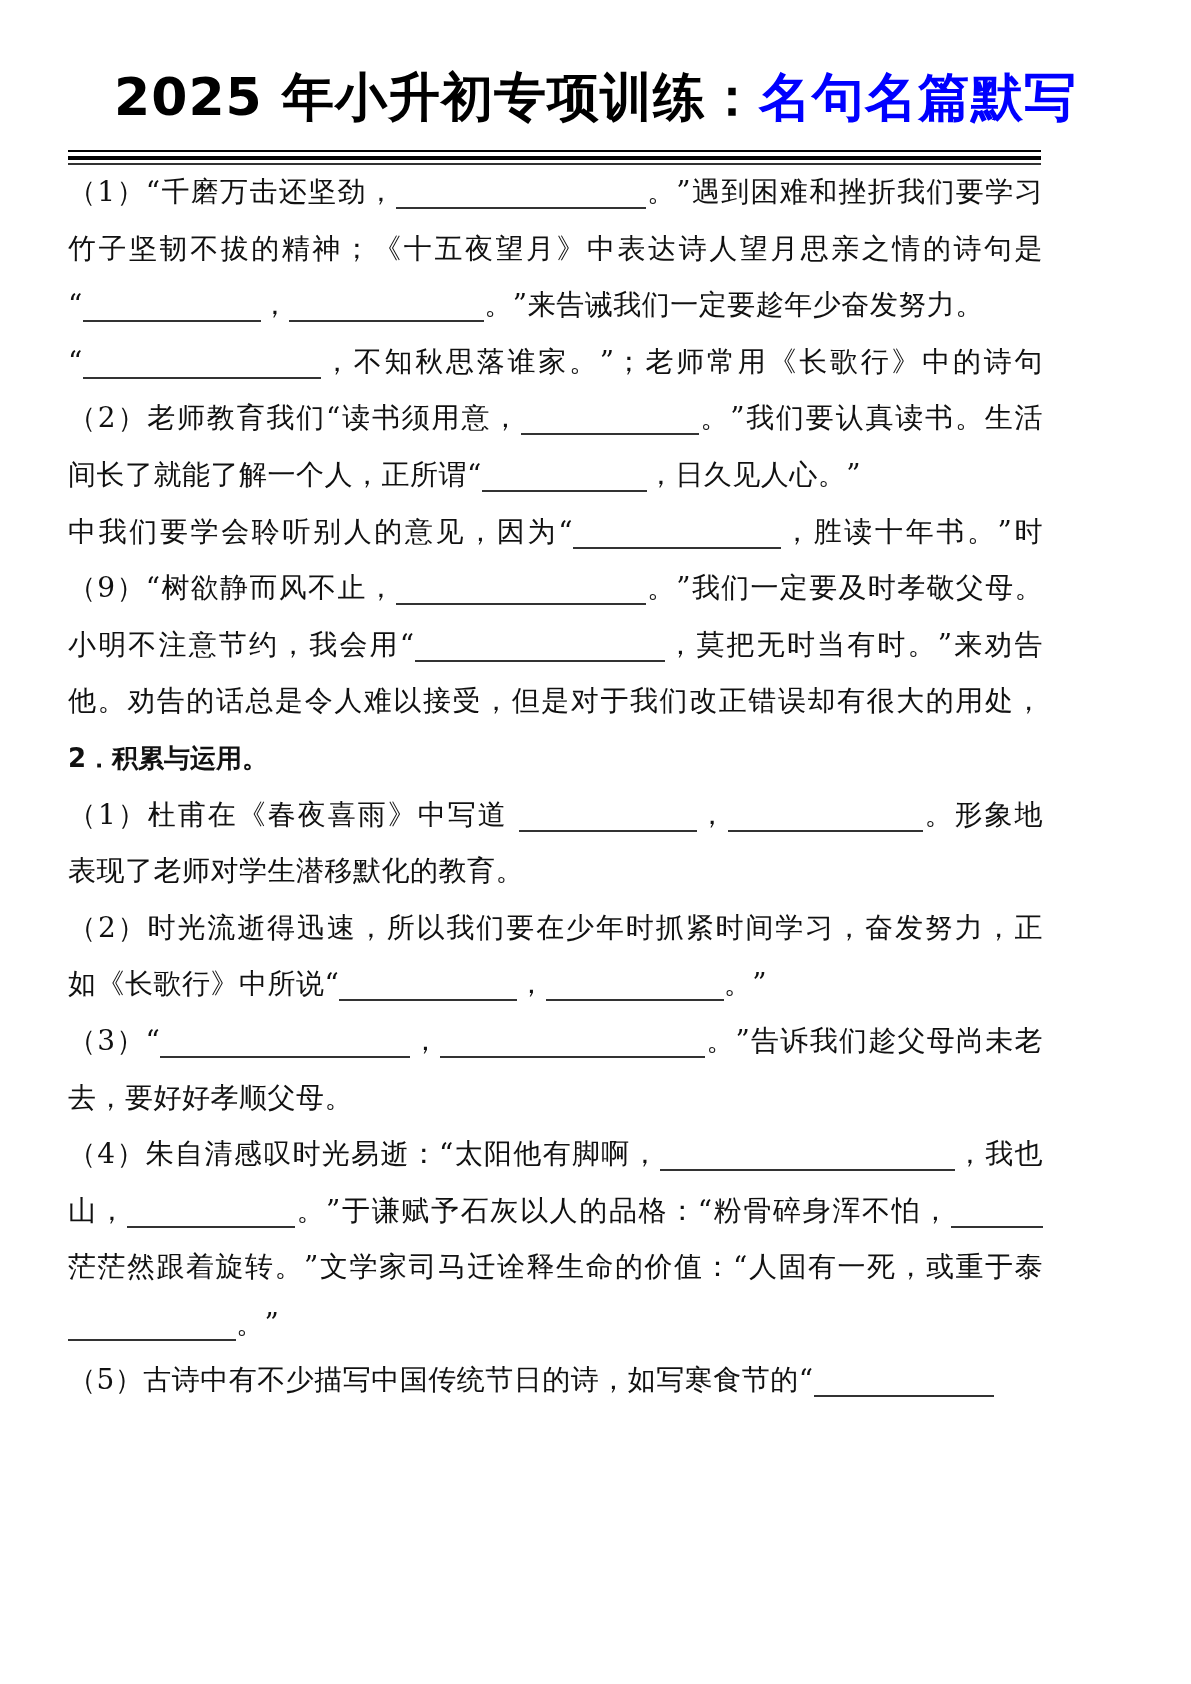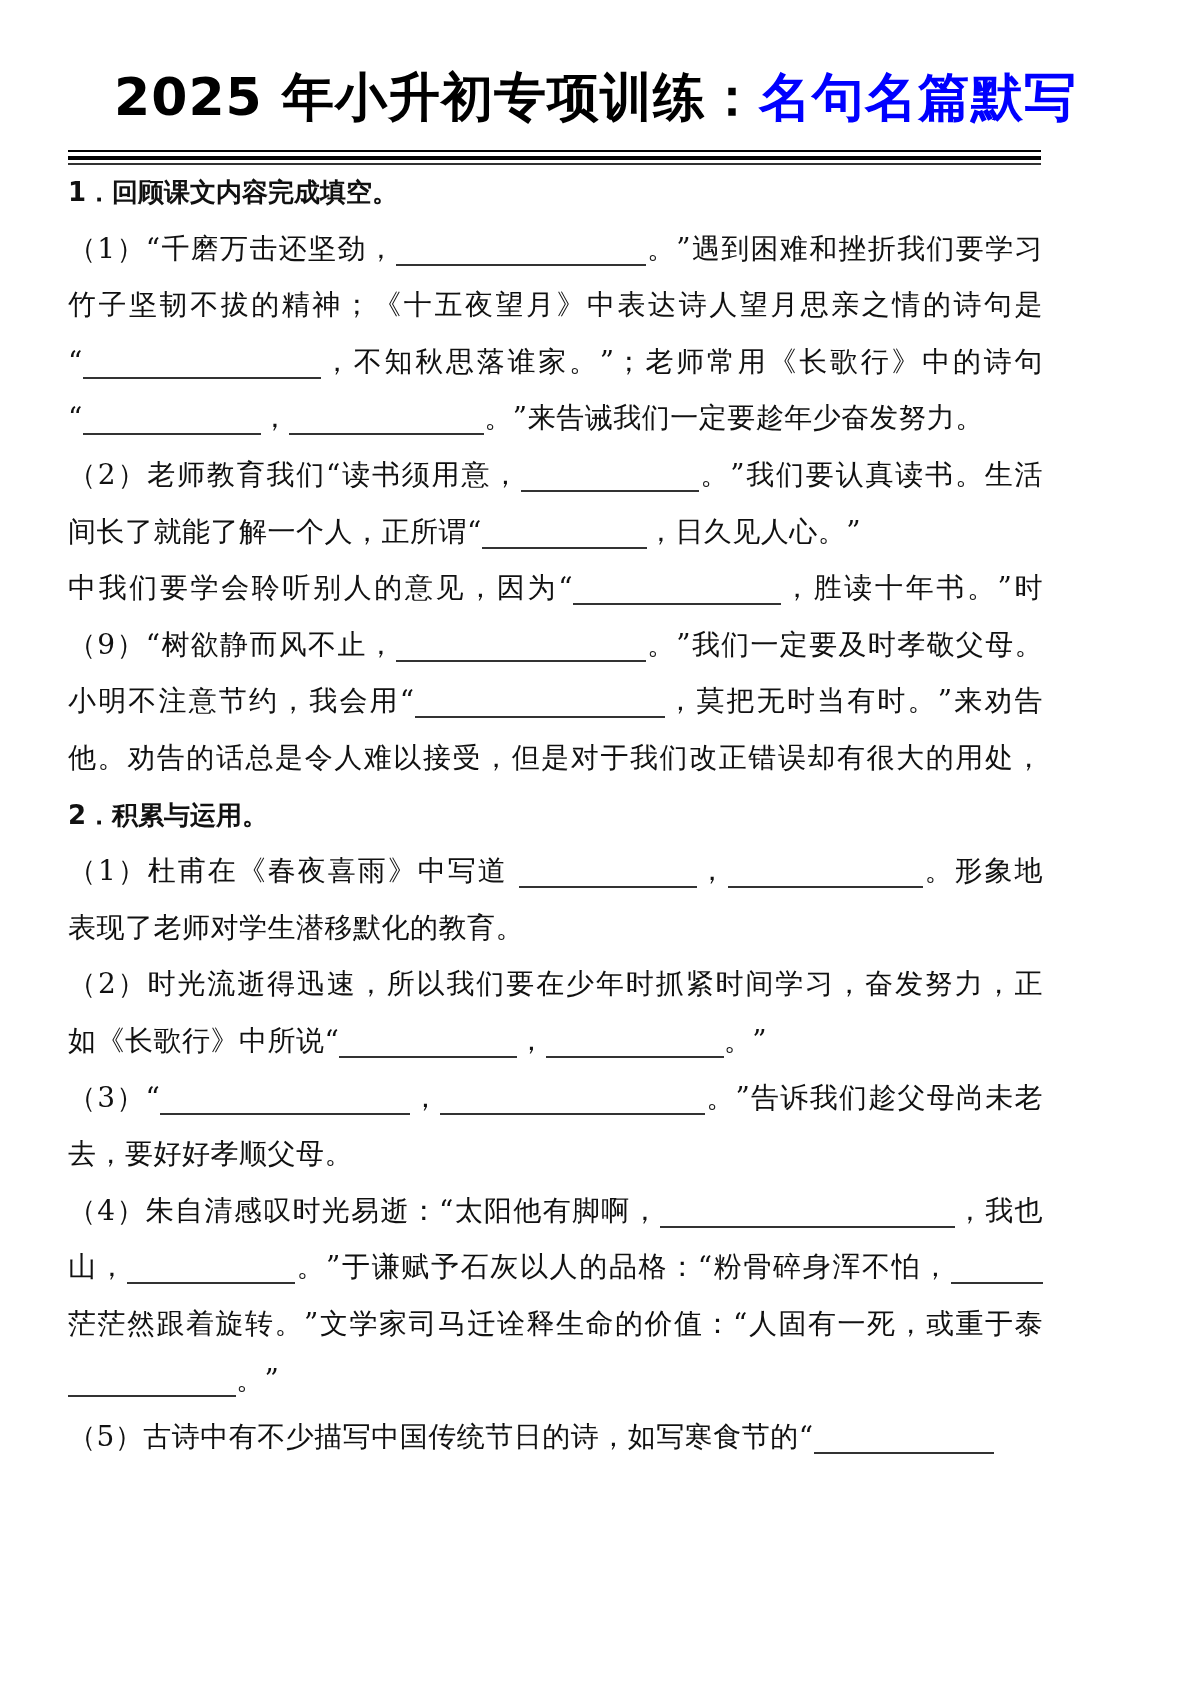--- a/index.html
+++ b/index.html
@@ -35,25 +35,24 @@
   <span class="black">2025 年小升初专项训练：</span><span class="blue">名句名篇默写</span>
 </div>
 
 <div class="divider">
   <div class="l1"></div>
   <div class="l2"></div>
   <div class="l3"></div>
 </div>
 
 <div class="content" id="content">
-    <div class="heading">1．回顾课文内容完成填空。</div>
     <div class="line"><span>（1）“千磨万击还坚劲，</span><span class="blank" style="width: 250px;"></span><span>。”遇到困难和挫折我们要学习</span></div>
     <div class="line"><span>竹子坚韧不拔的精神；《十五夜望月》中表达诗人望月思亲之情的诗句是</span></div>
+    <div class="line left"><span>“</span><span class="blank" style="width: 178px;"></span><span>，</span><span class="blank" style="width: 195px;"></span><span>。”来告诫我们一定要趁年少奋发努力。</span></div>
     <div class="line"><span>“</span><span class="blank" style="width: 238px;"></span><span>，不知秋思落谁家。”；老师常用《长歌行》中的诗句</span></div>
-    <div class="line left"><span>“</span><span class="blank" style="width: 178px;"></span><span>，</span><span class="blank" style="width: 195px;"></span><span>。”来告诫我们一定要趁年少奋发努力。</span></div>
     <div class="line"><span>（2）老师教育我们“读书须用意，</span><span class="blank" style="width: 178px;"></span><span>。”我们要认真读书。生活</span></div>
     <div class="line left"><span>间长了就能了解一个人，正所谓“</span><span class="blank" style="width: 165px;"></span><span>，日久见人心。”</span></div>
     <div class="line"><span>中我们要学会聆听别人的意见，因为“</span><span class="blank" style="width: 208px;"></span><span>，胜读十年书。”时</span></div>
     <div class="line"><span>（9）“树欲静而风不止，</span><span class="blank" style="width: 250px;"></span><span>。”我们一定要及时孝敬父母。</span></div>
     <div class="line"><span>小明不注意节约，我会用“</span><span class="blank" style="width: 250px;"></span><span>，莫把无时当有时。”来劝告</span></div>
     <div class="line"><span>他。劝告的话总是令人难以接受，但是对于我们改正错误却有很大的用处，</span></div>
     <div class="heading">2．积累与运用。</div>
     <div class="line"><span>（1）杜甫在《春夜喜雨》中写道 </span><span class="blank" style="width: 178px;"></span><span>，</span><span class="blank" style="width: 195px;"></span><span>。形象地</span></div>
     <div class="line left"><span>表现了老师对学生潜移默化的教育。</span></div>
     <div class="line"><span>（2）时光流逝得迅速，所以我们要在少年时抓紧时间学习，奋发努力，正</span></div>

